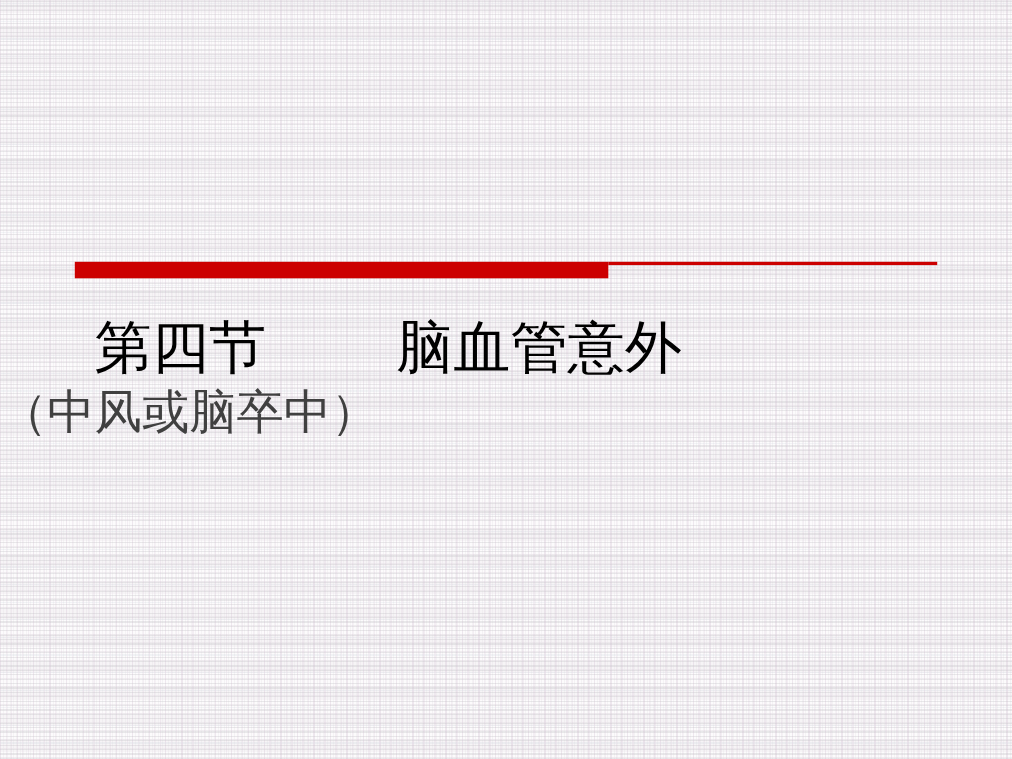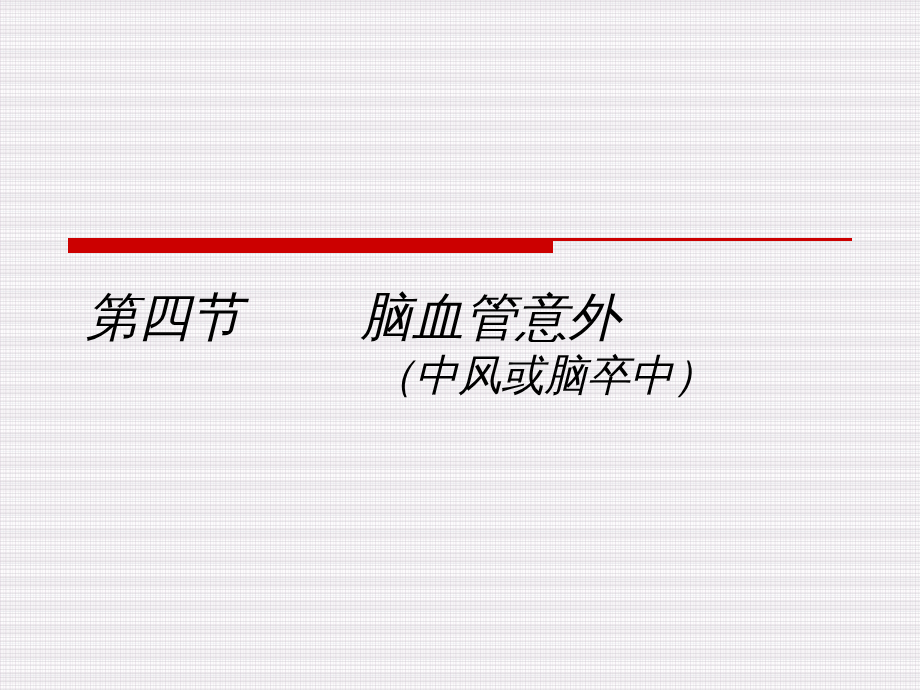--- a/index.html
+++ b/index.html
@@ -16,21 +16,20 @@
     background: #f7f7f6;
   }
 
   
   .slide {
     position: relative;
     width: 920px;
     height: 690px;
     background-color: #f8f8f7;
     overflow: hidden;
-    font-style: italic;
   }
 
   
   .slide-bg {
     position: absolute;
     inset: 0;
     background-color: #f8f8f7;
     background-image:
       repeating-linear-gradient(
         to bottom,
@@ -136,25 +135,24 @@
     display: inline-block;
     width: 118px;
   }
 
   .title-line-2 {
     position: absolute;
     left: 0;
     top: 63px;
     width: 780px;
     height: 56px;
-    color: #000000;
+    color: #404040;
     font-size: 43px;
     line-height: 56px;
     white-space: pre;
-    padding-left: 372px;
     box-sizing: border-box;
   }
 </style>
 </head>
 <body>
 
 <div class="slide">
 
   <div class="slide-bg"></div>
   <div class="slide-bg-noise"></div>

